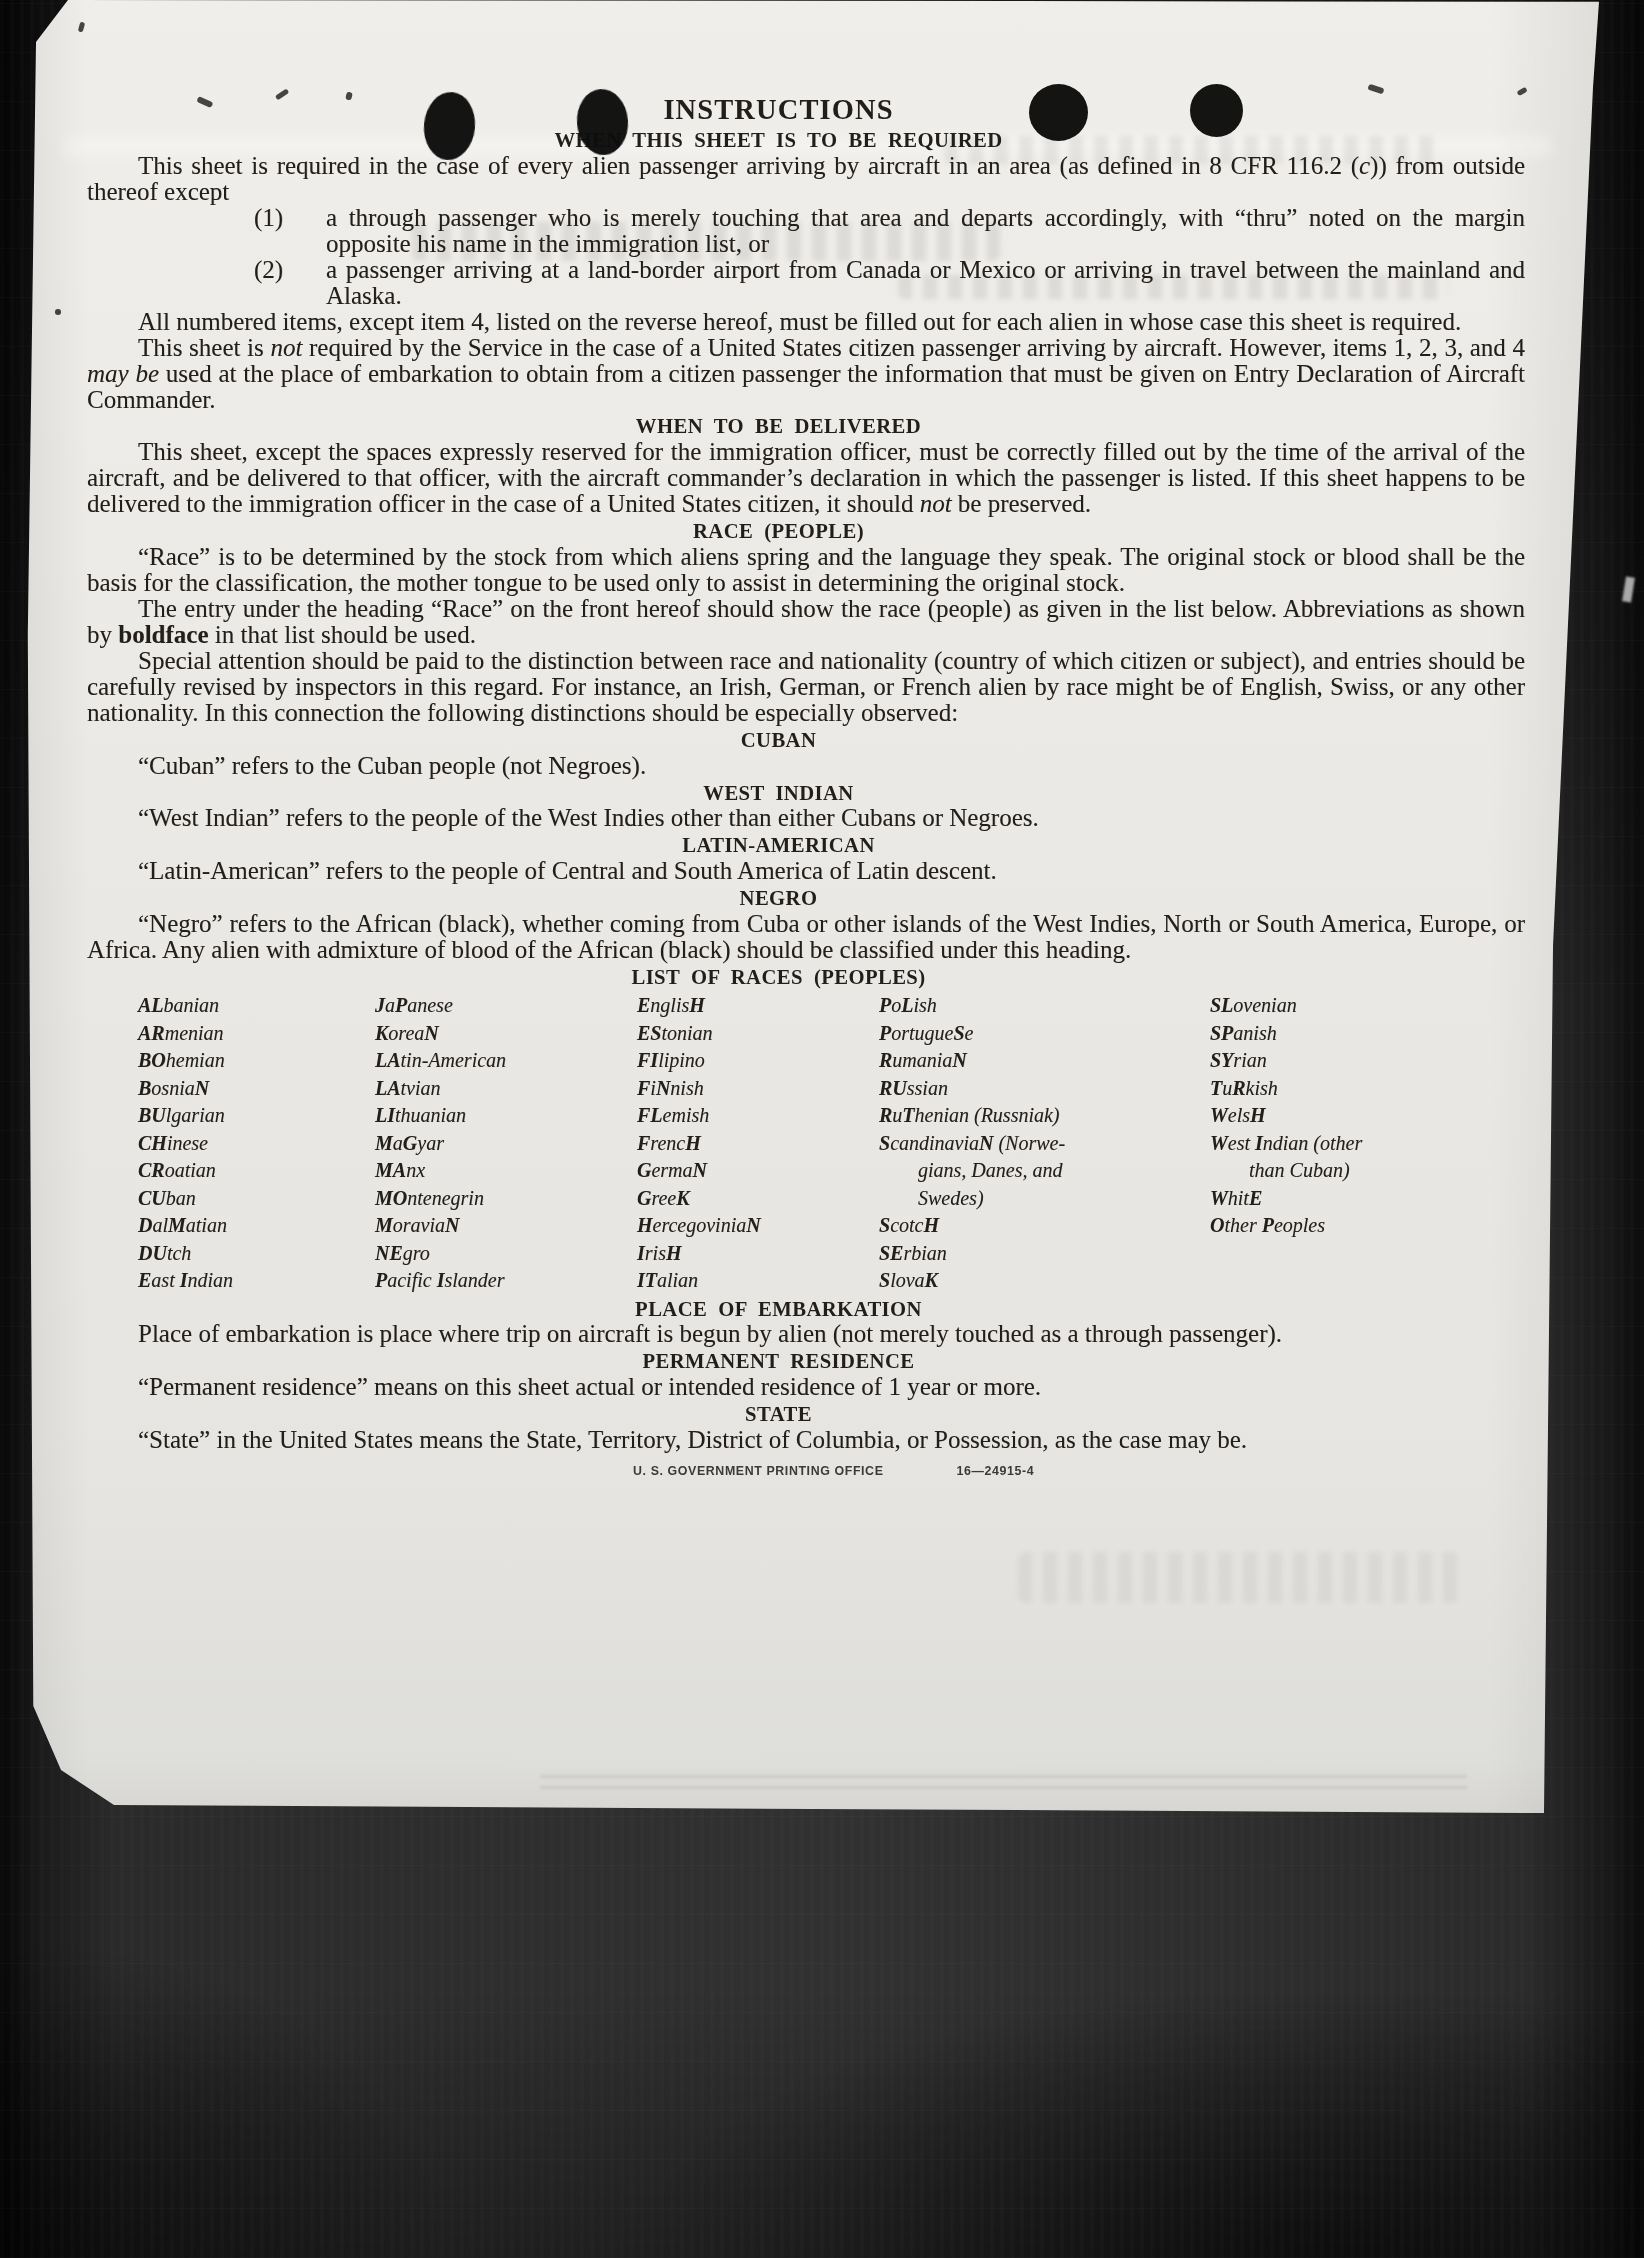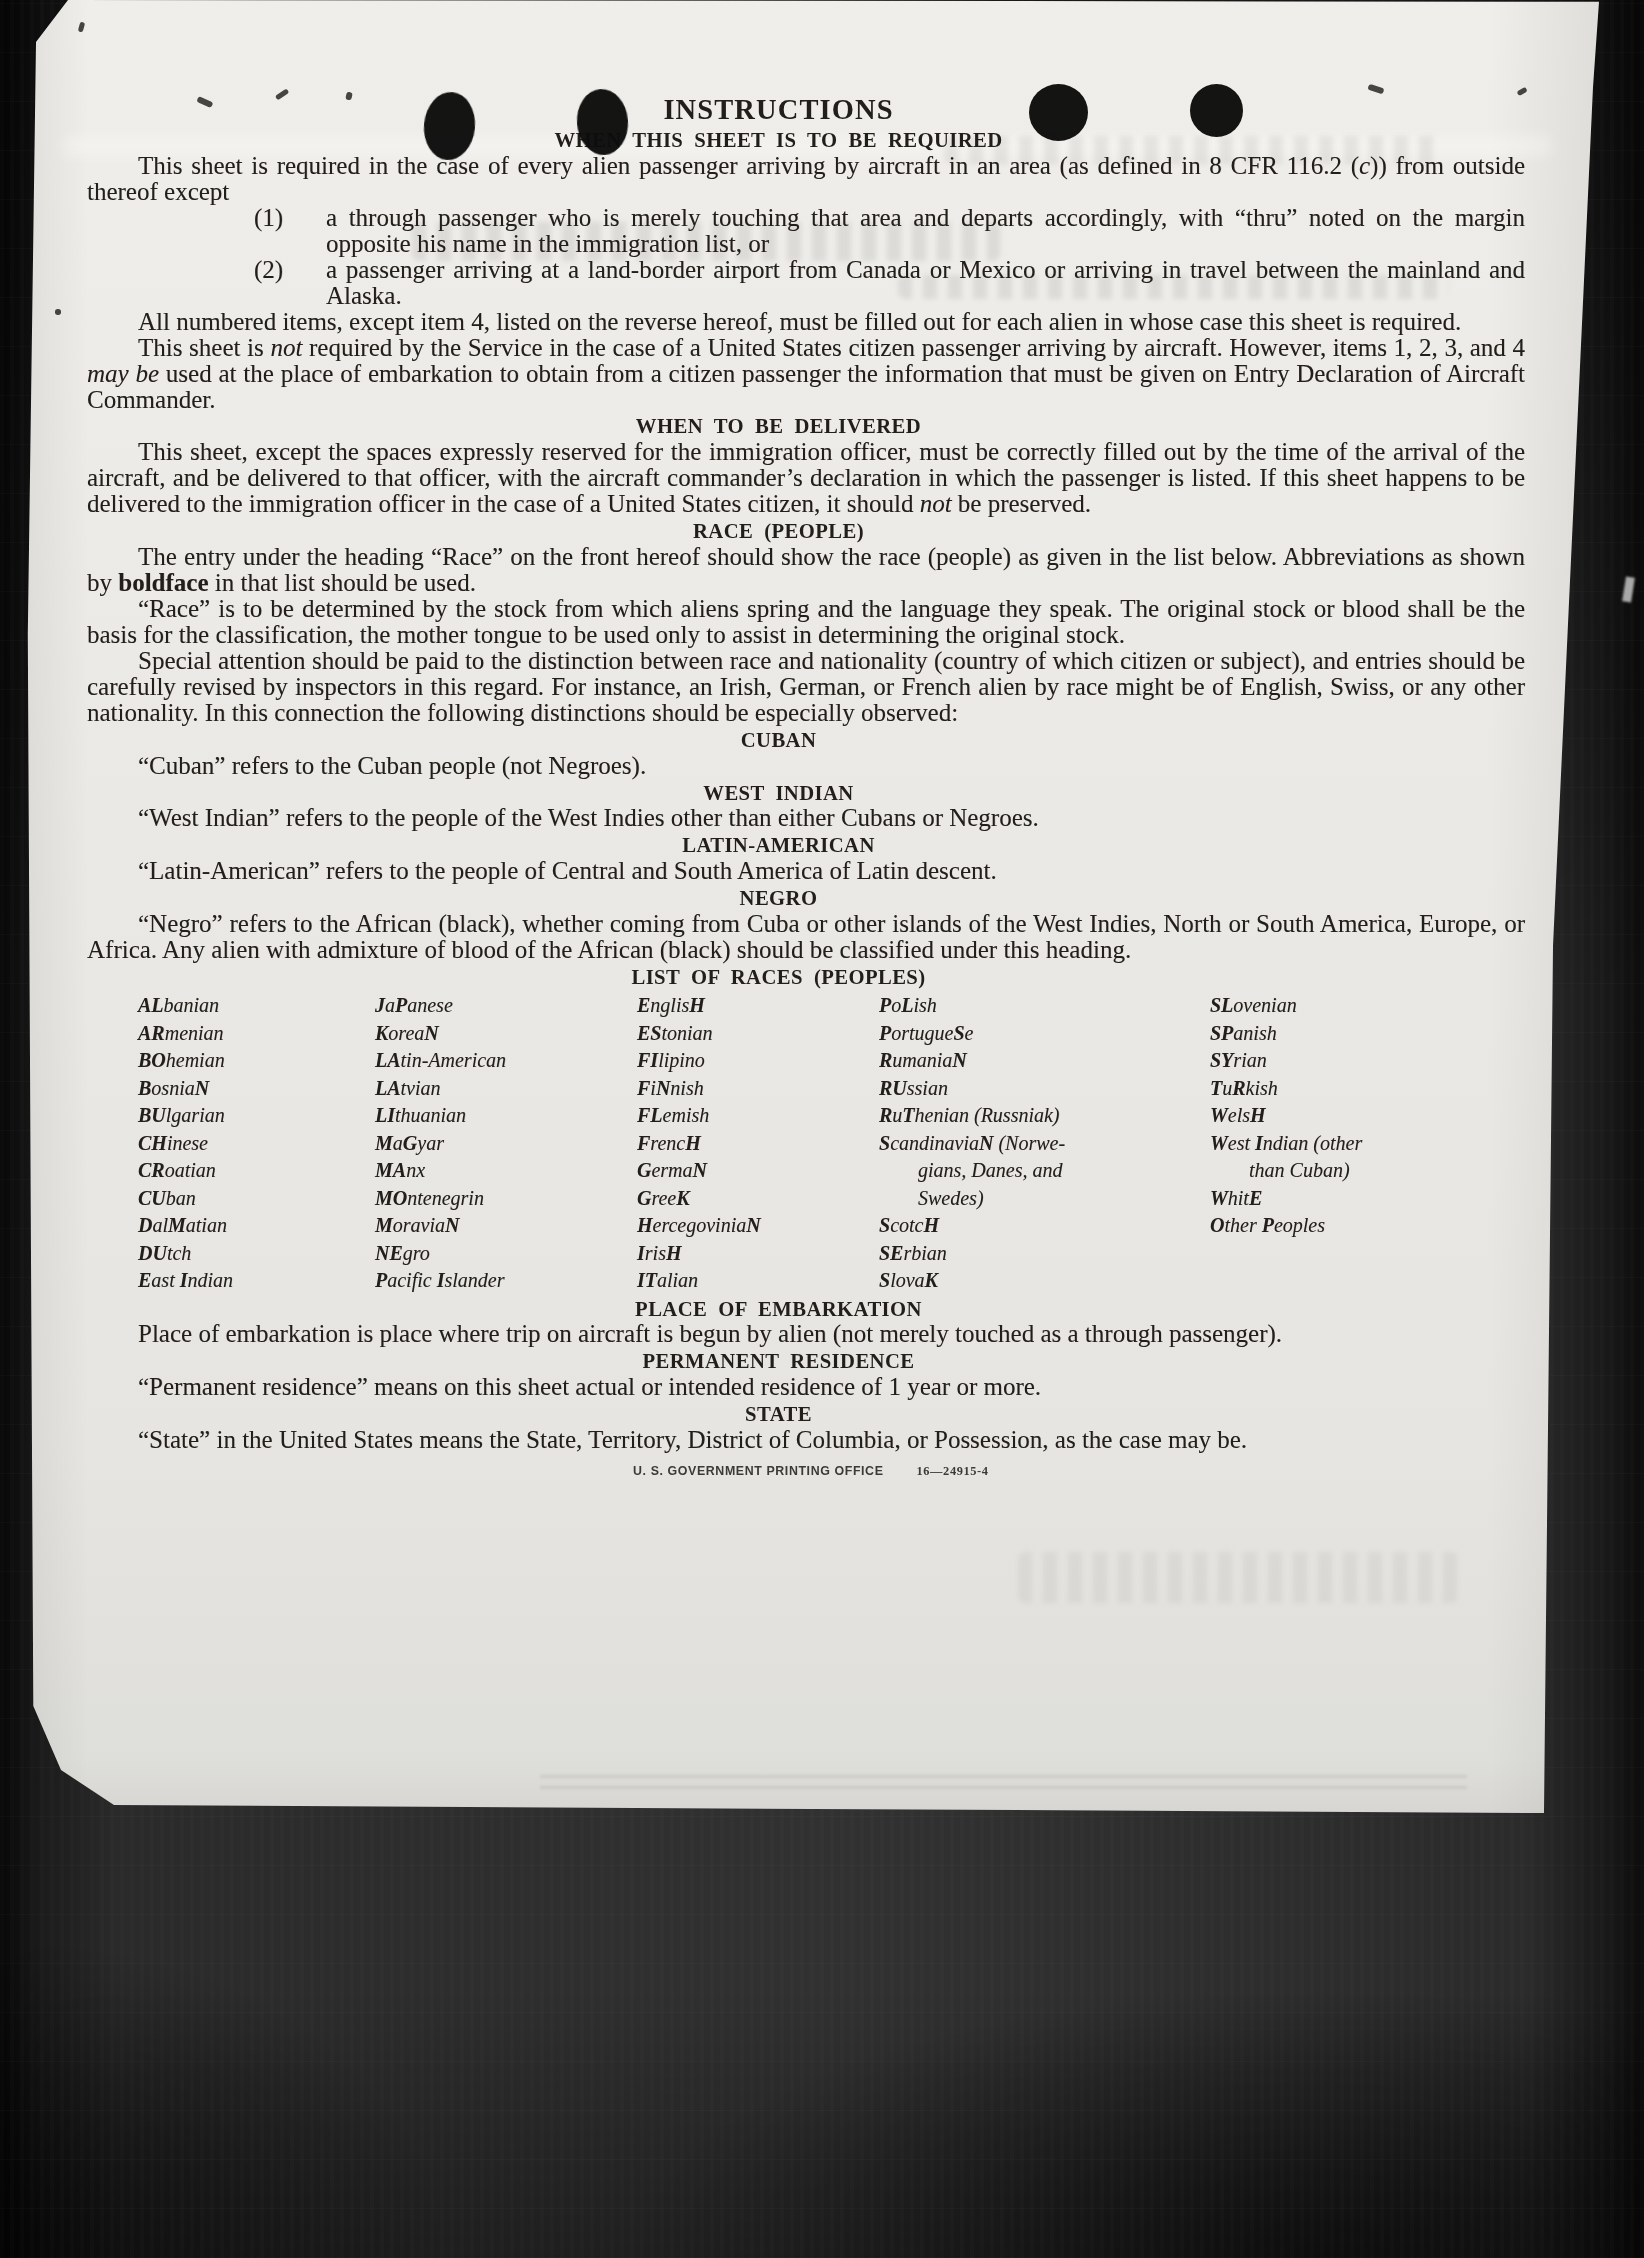--- a/index.html
+++ b/index.html
@@ -41,21 +41,21 @@
     text-shadow:0.3px 0.3px 0.5px rgba(45,38,30,.3);font-style:italic;}
   .race-col{flex:0 0 auto;}
   .race-col.c1{width:237px;} .race-col.c2{width:242px;} .race-col.c3{width:262px;}
   .race-col.c4{width:331px;} .race-col.c5{width:311px;}
   .race-line{white-space:nowrap;}
   .race-line.indent{padding-left:39px;}
   .race-line b{font-weight:bold;}
   
   .gpo{margin:11px 0 0 546px;font-family:"Liberation Sans","DejaVu Sans",sans-serif;
     font-weight:bold;font-size:12.4px;letter-spacing:0.6px;color:#3c3a38;}
-  .gpo .gpo-code{margin-left:33px;font-family:Liberation Serif, serif;}
+  .gpo .gpo-code{margin-left:73px;}
   
   .ink-dot{position:absolute;background:#0d0d0d;border-radius:50%;filter:blur(0.6px);opacity:.97;}
   .d1{left:424px;top:92px;width:51px;height:68px;transform:rotate(5deg);}
   .d2{left:577px;top:89px;width:51px;height:66px;transform:rotate(-4deg);}
   .d3{left:1029px;top:84px;width:59px;height:57px;}
   .d4{left:1190px;top:84px;width:53px;height:53px;}
   .speck{position:absolute;background:#1a1a1a;border-radius:2.8px;opacity:.8;}
   .s1{left:197px;top:99px;width:15.6px;height:5.5px;transform:rotate(24deg);}
   .s2{left:275px;top:92px;width:13.8px;height:4.6px;transform:rotate(-34deg);}
   .s3{left:346px;top:92px;width:5.5px;height:8.3px;transform:rotate(12deg);}
@@ -96,22 +96,22 @@
       <div id="doc-body">
           <div class="sec-head">WHEN THIS SHEET IS TO BE REQUIRED</div>
           <p class="para">This sheet is required in the case of every alien passenger arriving by aircraft in an area (as defined in 8 CFR 116.2 (<i>c</i>)) from outside thereof except</p>
           <p class="para li"><span class="num">(1)</span>a through passenger who is merely touching that area and departs accordingly, with “thru” noted on the margin opposite his name in the immigration list, or</p>
           <p class="para li"><span class="num">(2)</span>a passenger arriving at a land-border airport from Canada or Mexico or arriving in travel between the mainland and Alaska.</p>
           <p class="para">All numbered items, except item 4, listed on the reverse hereof, must be filled out for each alien in whose case this sheet is required.</p>
           <p class="para">This sheet is <i>not</i> required by the Service in the case of a United States citizen passenger arriving by aircraft. However, items 1, 2, 3, and 4 <i>may be</i> used at the place of embarkation to obtain from a citizen passenger the information that must be given on Entry Declaration of Aircraft Commander.</p>
           <div class="sec-head">WHEN TO BE DELIVERED</div>
           <p class="para">This sheet, except the spaces expressly reserved for the immigration officer, must be correctly filled out by the time of the arrival of the aircraft, and be delivered to that officer, with the aircraft commander’s declaration in which the passenger is listed. If this sheet happens to be delivered to the immigration officer in the case of a United States citizen, it should <i>not</i> be preserved.</p>
           <div class="sec-head">RACE (PEOPLE)</div>
+          <p class="para">“Race” is to be determined by the stock from which aliens spring and the language they speak. The original stock or blood shall be the basis for the classification, the mother tongue to be used only to assist in determining the original stock.</p>
           <p class="para">The entry under the heading “Race” on the front hereof should show the race (people) as given in the list below. Abbreviations as shown by <b>boldface</b> in that list should be used.</p>
-          <p class="para">“Race” is to be determined by the stock from which aliens spring and the language they speak. The original stock or blood shall be the basis for the classification, the mother tongue to be used only to assist in determining the original stock.</p>
           <p class="para">Special attention should be paid to the distinction between race and nationality (country of which citizen or subject), and entries should be carefully revised by inspectors in this regard. For instance, an Irish, German, or French alien by race might be of English, Swiss, or any other nationality. In this connection the following distinctions should be especially observed:</p>
           <div class="sec-head">CUBAN</div>
           <p class="para">“Cuban” refers to the Cuban people (not Negroes).</p>
           <div class="sec-head">WEST INDIAN</div>
           <p class="para">“West Indian” refers to the people of the West Indies other than either Cubans or Negroes.</p>
           <div class="sec-head">LATIN-AMERICAN</div>
           <p class="para">“Latin-American” refers to the people of Central and South America of Latin descent.</p>
           <div class="sec-head">NEGRO</div>
           <p class="para">“Negro” refers to the African (black), whether coming from Cuba or other islands of the West Indies, North or South America, Europe, or Africa. Any alien with admixture of blood of the African (black) should be classified under this heading.</p>
           <div class="sec-head">LIST OF RACES (PEOPLES)</div>

